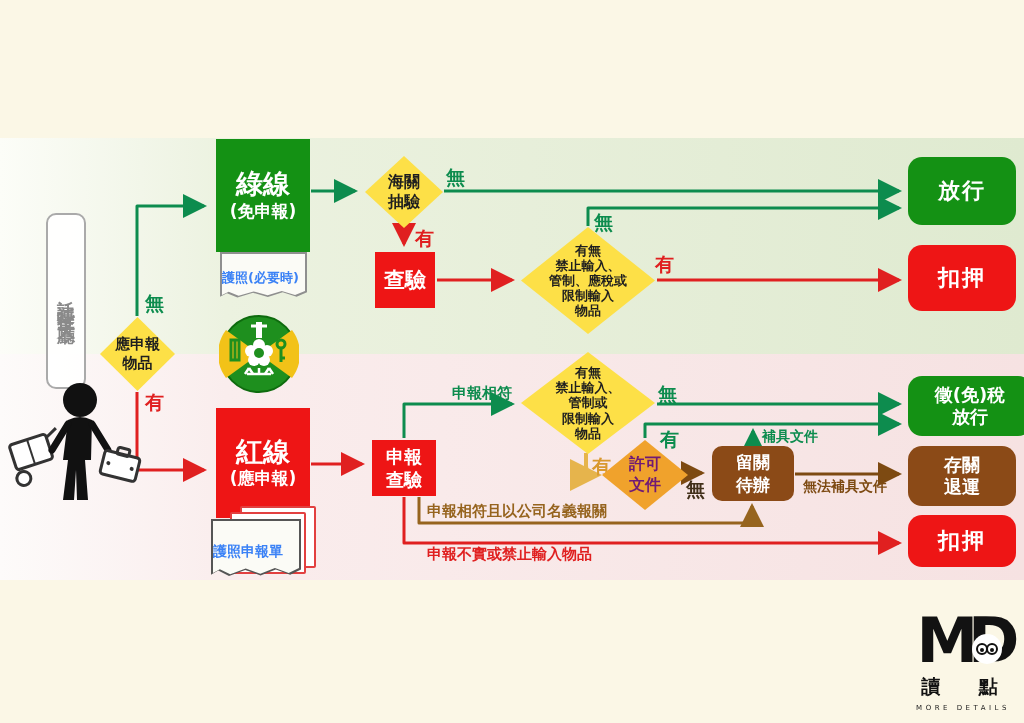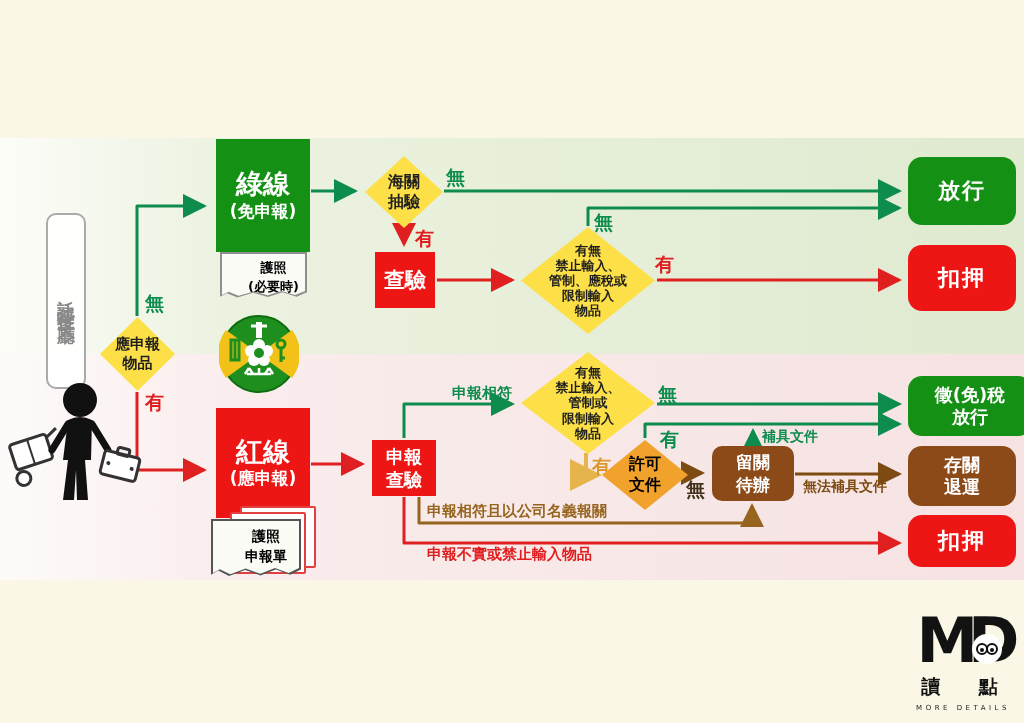--- a/index.html
+++ b/index.html
@@ -14,32 +14,32 @@
   .box-red{background:#ee1515;color:#fff;}
   .box-brown{background:#8b4a17;color:#fff;}
   .rounded{border-radius:14px;}
   .entry-title{font-size:27px;font-weight:bold;line-height:1.15;}
   .entry-sub{font-size:17px;font-weight:bold;}
   .result{font-size:22px;font-weight:bold;letter-spacing:2px;}
   .result2{font-size:18px;font-weight:bold;line-height:1.25;}
   .diamond{clip-path:polygon(50% 0,100% 50%,50% 100%,0 50%);background:#fde047;color:#1f1f1f;font-weight:bold;}
   .diamond-sm{font-size:15px;line-height:1.25;}
   .diamond-lg{font-size:13px;line-height:1.16;}
-  .diamond-orange{background:#f0a22c;color:#000000;font-size:16px;line-height:1.3;}
+  .diamond-orange{background:#f0a22c;color:#701a75;font-size:16px;line-height:1.3;}
   .lbl{position:absolute;font-weight:bold;white-space:nowrap;}
   .lbl-green{color:#0d8c4e;}
   .lbl-red{color:#e02020;}
   .lbl-brown{color:#7d4a12;}
   .lbl-tan{color:#96641e;}
   .lbl-amber{color:#d9992e;}
   .lbl-dark{color:#42301a;}
   .s19{font-size:19px;} .s15{font-size:15px;} .s14{font-size:14px;}
   .note-wrap{position:absolute;}
   .note-outer{clip-path:polygon(0 0,100% 0,100% 84%,88% 93%,72% 84%,55% 94%,38% 85%,20% 95%,8% 86%,0 93%);background:#8f8f8f;width:100%;height:100%;}
-  .note-inner{position:absolute;left:2px;top:2px;right:2px;bottom:2px;clip-path:polygon(0 0,100% 0,100% 84%,88% 93%,72% 84%,55% 94%,38% 85%,20% 95%,8% 86%,0 93%);background:#fbfbf6;display:flex;flex-direction:column;align-items:center;justify-content:flex-start;padding-top:5px;color:#000000;font-weight:bold;font-size:14px;line-height:1.45;padding-left:20px;}
+  .note-inner{position:absolute;left:2px;top:2px;right:2px;bottom:2px;clip-path:polygon(0 0,100% 0,100% 84%,88% 93%,72% 84%,55% 94%,38% 85%,20% 95%,8% 86%,0 93%);background:#fbfbf6;display:flex;align-items:center;justify-content:flex-start;padding-top:5px;color:#3b82f6;font-weight:bold;font-size:14px;line-height:1.45;}
   .page{position:absolute;background:#fff;border:2px solid #e24040;border-radius:2px;}
   .hall-sign{position:absolute;left:46px;top:213px;width:36px;height:172px;border:2px solid #aaa;border-radius:10px;background:rgba(255,255,255,.9);color:#8a8a8a;font-size:18px;font-weight:bold;writing-mode:vertical-rl;text-orientation:upright;letter-spacing:5px;display:flex;align-items:center;justify-content:center;}
   .md-logo{position:absolute;left:903px;top:610px;width:120px;height:110px;display:flex;flex-direction:column;align-items:center;color:#121212;}
   .md-mark{position:relative;font-size:62px;font-weight:900;letter-spacing:-10px;line-height:1;font-family:"DejaVu Sans",sans-serif;}
   .md-glasses{position:absolute;left:56px;top:24px;width:30px;height:30px;background:#fff;border-radius:50%;display:flex;align-items:center;justify-content:center;}
   .md-name{font-size:19px;font-weight:bold;letter-spacing:16px;margin-left:9px;margin-top:2px;}
   .md-tag{font-size:7px;letter-spacing:3.5px;color:#222;margin-top:4px;}
 </style>
 </head>
 <body>

